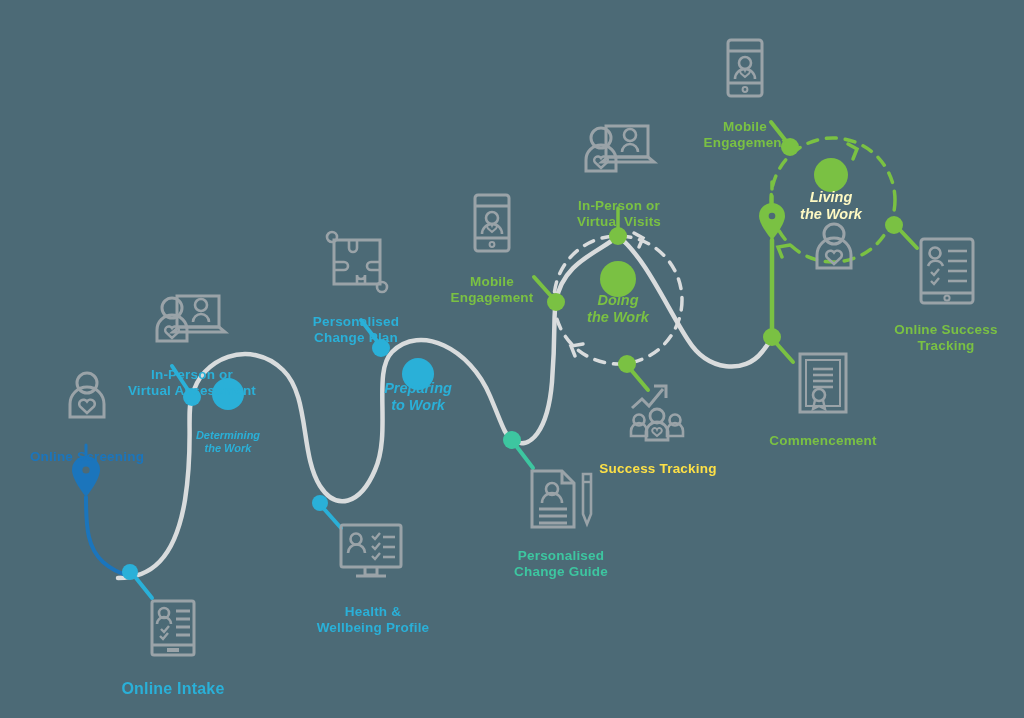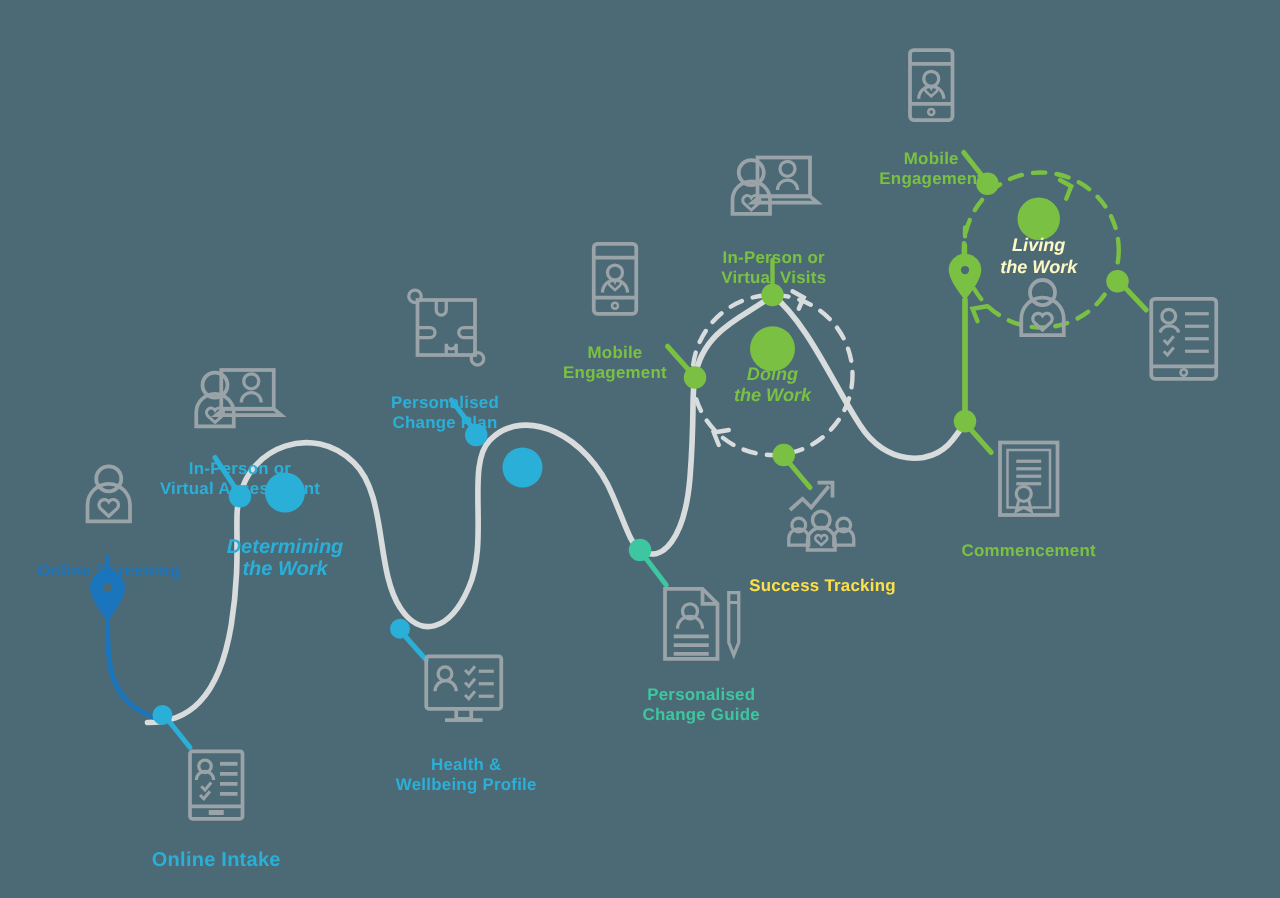--- a/index.html
+++ b/index.html
@@ -277,23 +277,25 @@
         </g>
       <g transform="translate(917,237)">
           <use href="#sym-tablet-profile"></use>
         </g>
       <g transform="translate(810,222)">
           <use href="#sym-person-heart"></use>
         </g>
     </g>
   </svg>
 
-  <div class="stage-lbl" style="left:148px;top:429px;width:160px;font-size:16px;color:#2ab0d8;">Determining
+  <div class="stage-lbl" style="left:148px;top:429px;width:160px;font-size:11px;color:#2ab0d8;">Determining
 the Work</div>
 
+  <div class="stage-lbl" style="left:343px;top:380px;width:150px;font-size:14.5px;color:#2ab0d8;">Preparing
+to Work</div>
 
   <div class="stage-lbl" style="left:548px;top:292px;width:140px;font-size:14.5px;color:#7ac143;">Doing
 the Work</div>
 
   <div class="stage-lbl" style="left:761px;top:189px;width:140px;font-size:14.5px;color:#fef9c3;">Living
 the Work</div>
 
   <div class="lbl" style="left:7px;top:425px;width:160px;font-size:13.5px;color:#1b75bc;">Online Screening</div>
 
   <div class="lbl" style="left:103px;top:656px;width:140px;font-size:16px;color:#2ab0d8;">Online Intake</div>
@@ -316,14 +318,16 @@
   <div class="lbl" style="left:549px;top:174px;width:140px;font-size:13.5px;color:#7ac143;">In-Person or
 Virtual Visits</div>
 
   <div class="lbl" style="left:578px;top:437px;width:160px;font-size:13.5px;color:#fde047;">Success Tracking</div>
 
   <div class="lbl" style="left:680px;top:95px;width:130px;font-size:13.5px;color:#7ac143;">Mobile
 Engagement</div>
 
   <div class="lbl" style="left:743px;top:409px;width:160px;font-size:13.5px;color:#7ac143;">Commencement</div>
 
+  <div class="lbl" style="left:876px;top:298px;width:140px;font-size:13.5px;color:#7ac143;">Online Success
+Tracking</div>
 
 </div>
 
 </body></html>

